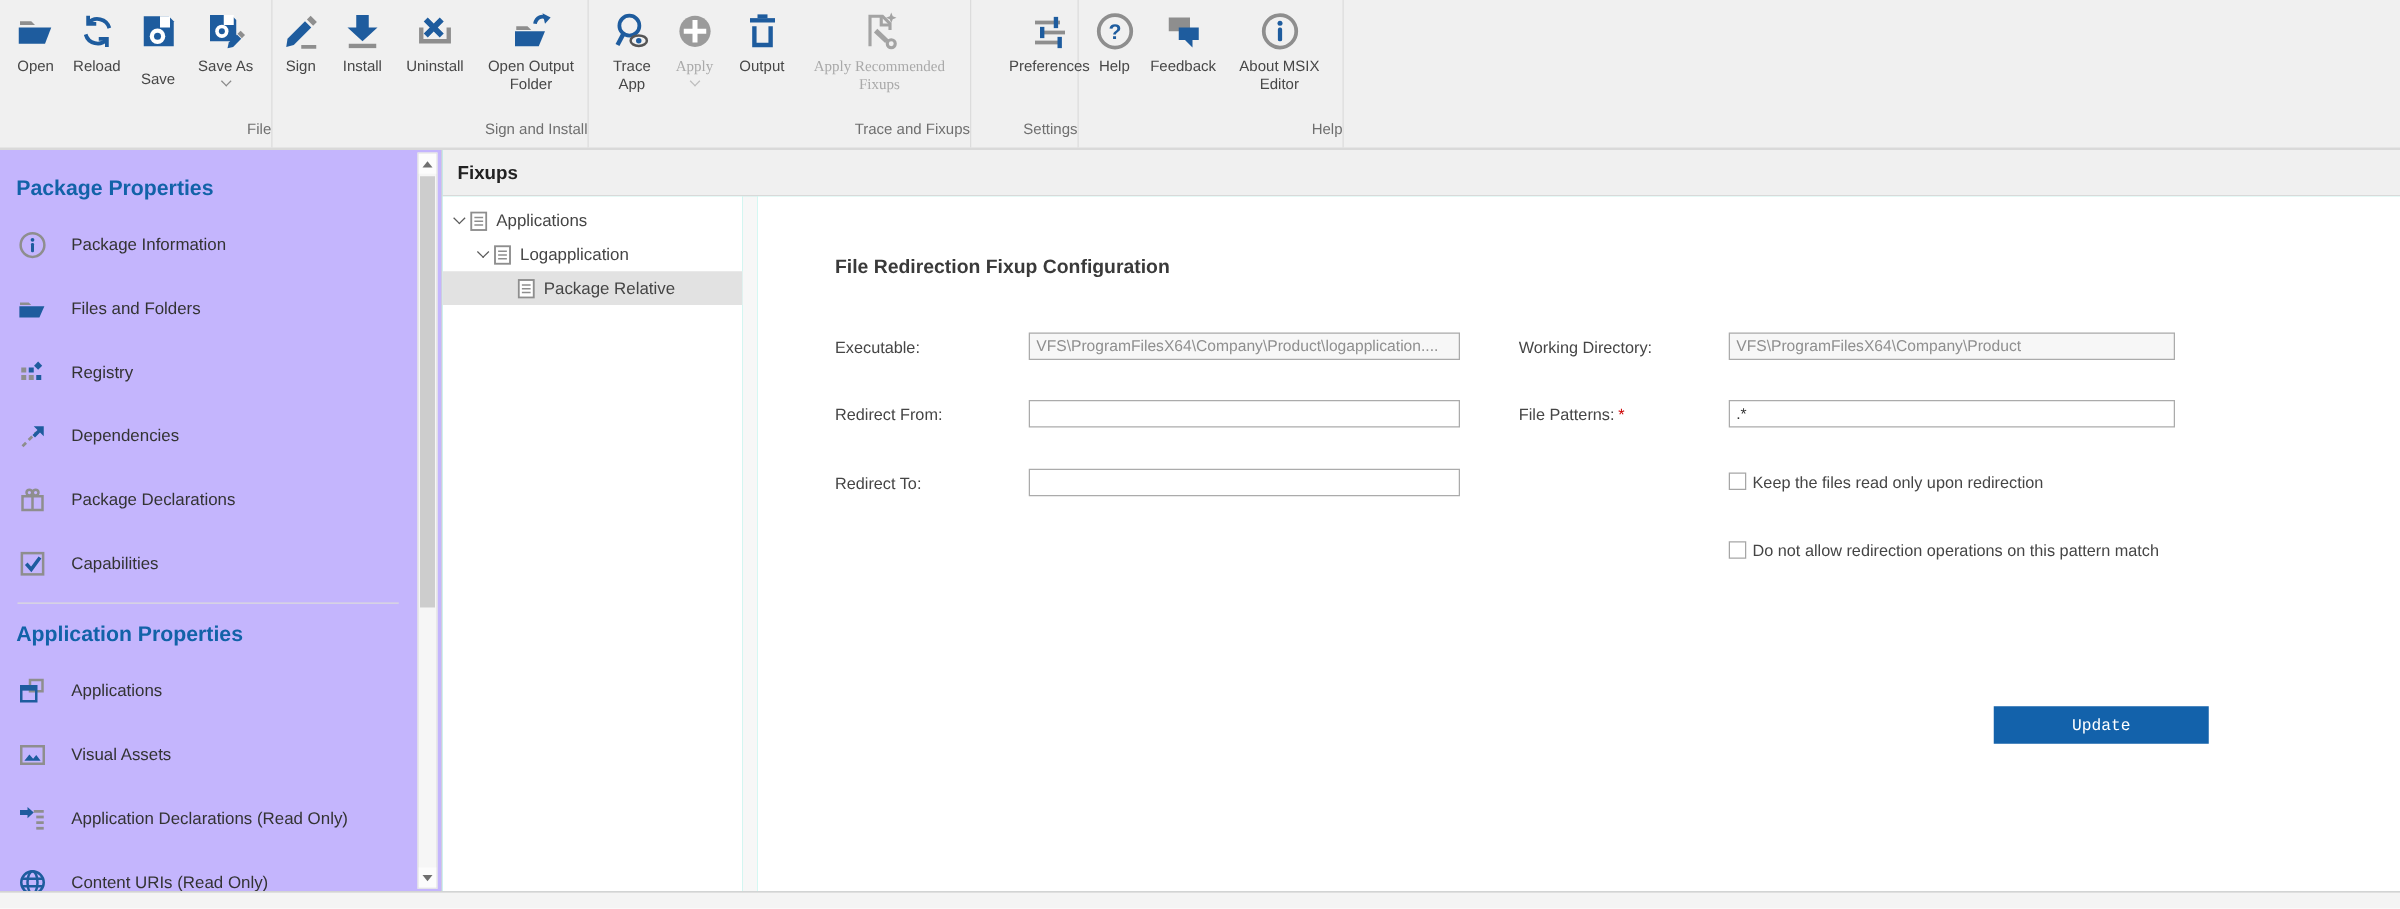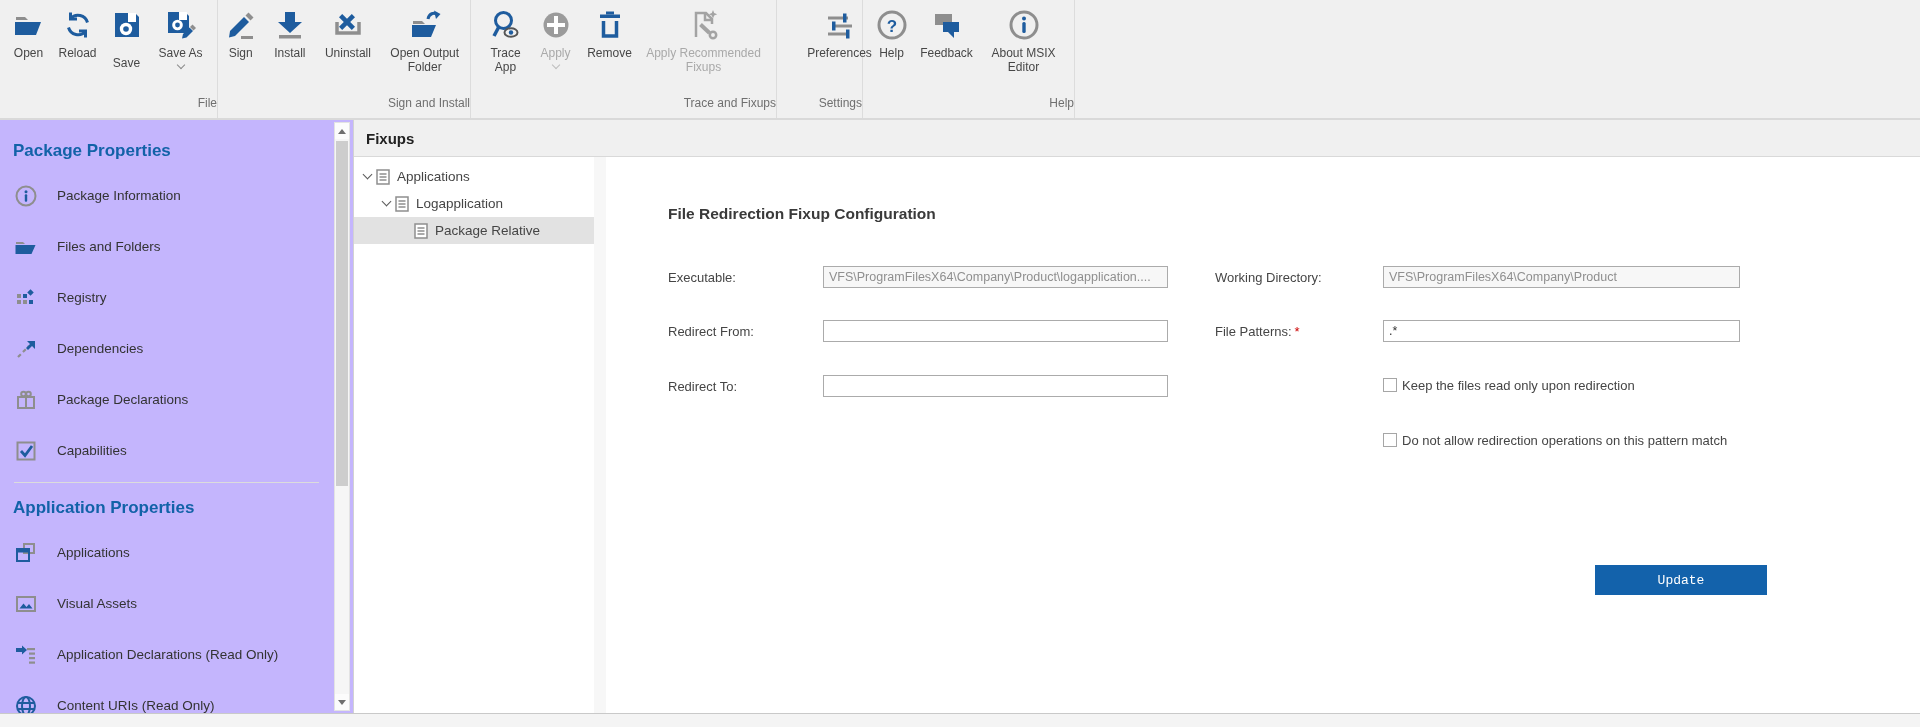--- a/index.html
+++ b/index.html
@@ -8,21 +8,21 @@
   svg { display:block; width:100%; height:100%; }
 
   
   .ribbon { position:absolute; left:0; top:0; width:1920px; height:120px; background:#f0f0f0;
             border-bottom:2px solid #d9d9d9; display:flex; }
   .rib-group { height:100%; display:flex; flex-direction:column; border-right:1px solid #dcdcdc; }
   .rib-items { flex:1; display:flex; align-items:flex-start; justify-content:center; padding-top:7px; }
   .rib-btn { display:flex; flex-direction:column; align-items:center; padding-top:2px; cursor:pointer; }
   .rib-icon { width:32px; height:32px; margin-bottom:5px; }
   .rib-label { font-size:12px; line-height:14px; text-align:center; color:#474747; }
-  .rib-btn.disabled { cursor:default; }
+  .rib-btn.disabled { cursor:default;font-family:Liberation Serif, serif; }
   .rib-btn.disabled .rib-label { color:#a9a9a9; }
   .chev { display:inline-block; width:6px; height:6px; border-right:1.6px solid #8a8a8a;
           border-bottom:1.6px solid #8a8a8a; transform:rotate(45deg); }
   .rib-chev { margin-top:2px; }
   .rib-btn.disabled .chev { border-color:#bdbdbd; }
   .rib-group-label { height:22px; text-align:right; font-size:12px; color:#6f6f6f; }
 
   
   .sidebar { position:absolute; left:0; top:120px; width:354px; bottom:14px; background:#c4b5fd;
              border-right:1px solid #d2d2d2; overflow:hidden; }
@@ -199,21 +199,21 @@
           <span class="chev rib-chev"></span>
         </div>
         <div class="rib-btn" style="width: 60px;">
           <span class="rib-icon">
             <svg viewBox="0 0 32 32">
               <rect x="12" y="2.5" width="8" height="3" fill="#1e5c9e"></rect>
               <rect x="6" y="5.5" width="20" height="3.5" fill="#1e5c9e"></rect>
               <path d="M9.5 12v15h13V12" fill="none" stroke="#1e5c9e" stroke-width="3.5"></path>
             </svg>
           </span>
-          <span class="rib-label">Remove</span>
+          <span class="rib-label">Output</span>
         </div>
         <div class="rib-btn disabled" style="width: 128px;">
           <span class="rib-icon">
             <svg viewBox="0 0 32 32" fill="none">
               <path d="M8 28V4h10l6 6v5" stroke="#a3a3a3" stroke-width="2.5"></path>
               <path d="M17 4v7h7" stroke="#a3a3a3" stroke-width="2.5"></path>
               <path d="M12.5 15.5l9 8.5" stroke="#a3a3a3" stroke-width="4"></path>
               <circle cx="25" cy="26" r="3.2" stroke="#a3a3a3" stroke-width="2.5"></circle>
               <path fill="#a3a3a3" d="M25 1l1.2 3 3 1.2-3 1.2L25 9.4 23.8 6.4l-3-1.2 3-1.2z"></path>
             </svg>

